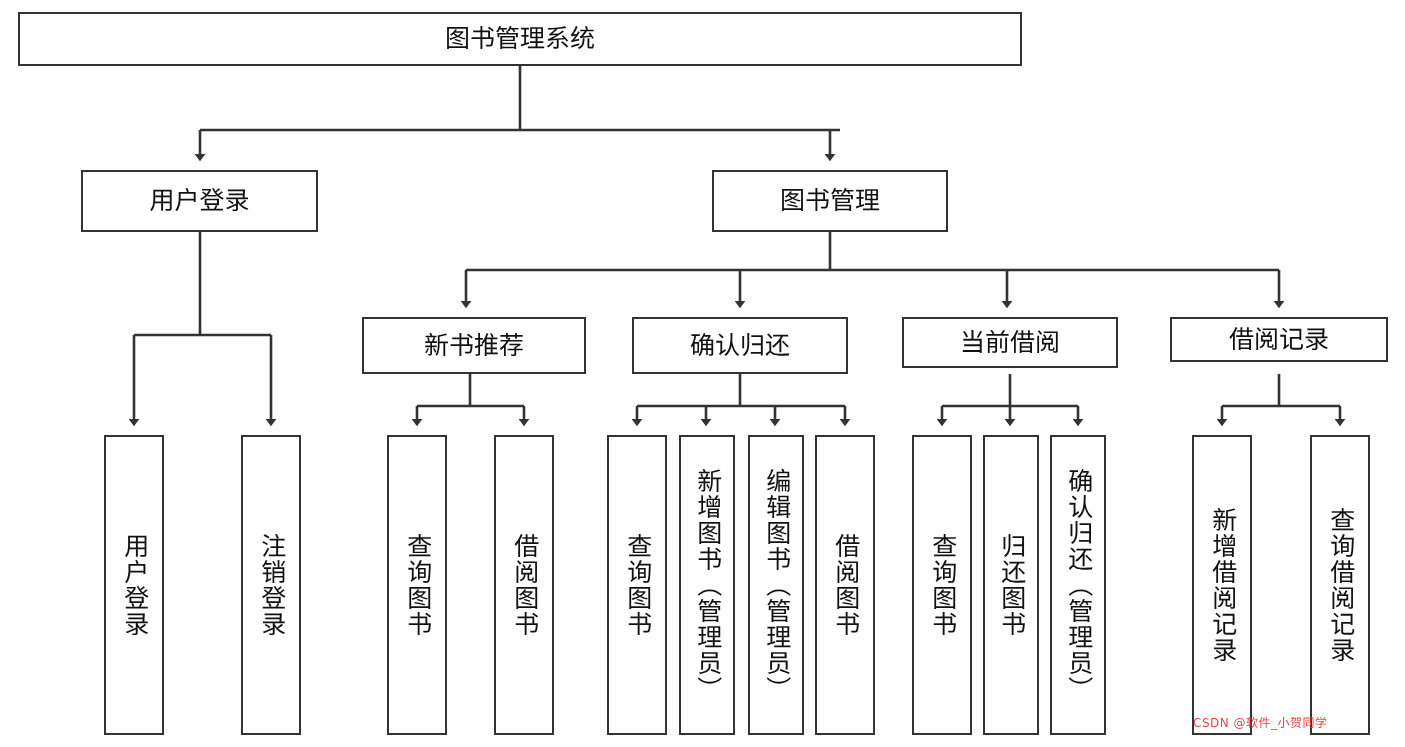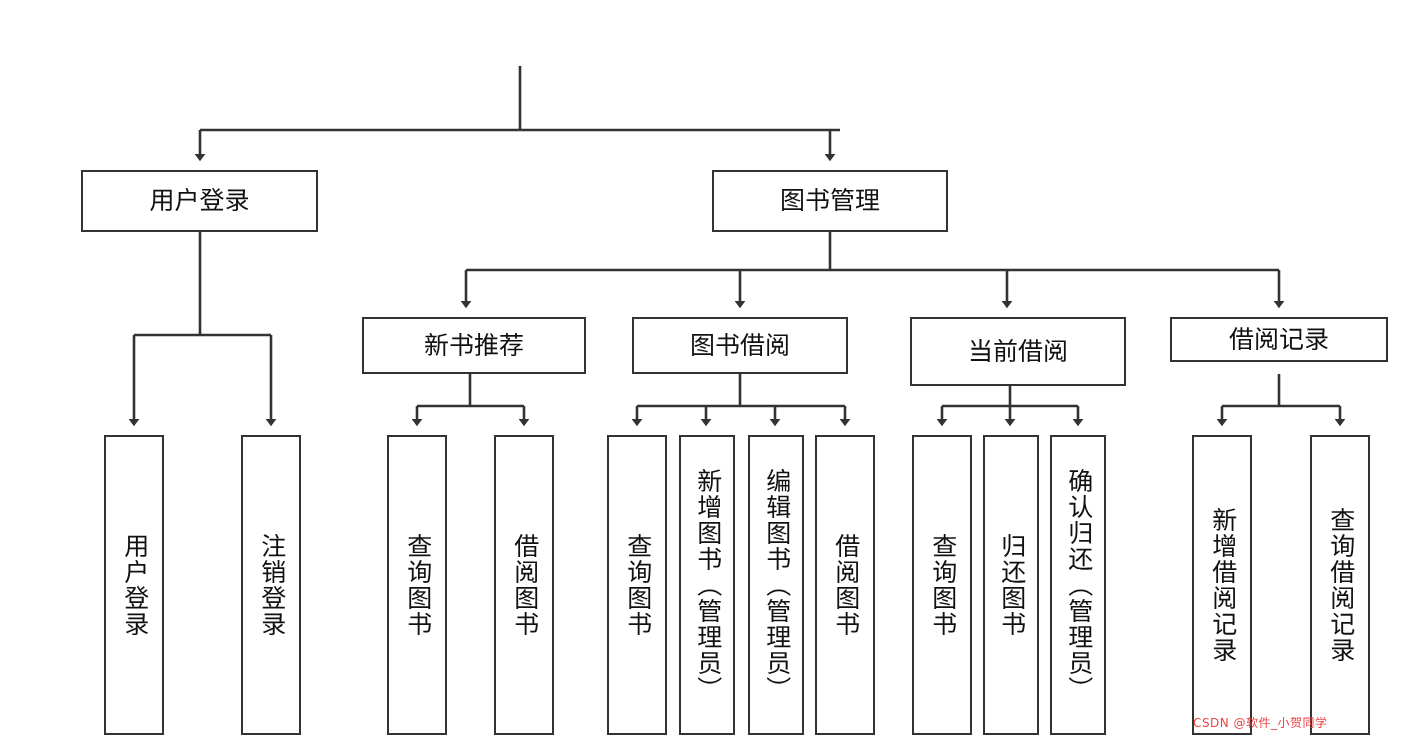--- a/index.html
+++ b/index.html
@@ -114,35 +114,38 @@
       <path d="M1010,406 L1010,422" marker-end="url(#arrowhead)"></path>
       <path d="M1078,406 L1078,422" marker-end="url(#arrowhead)"></path>
 
       <path d="M1279,374 L1279,406"></path>
       <path d="M1222,406 L1340,406"></path>
       <path d="M1222,406 L1222,422" marker-end="url(#arrowhead)"></path>
       <path d="M1340,406 L1340,422" marker-end="url(#arrowhead)"></path>
     </g>
   </svg>
 
+  <div class="node node-h" style="left:18px; top:12px; width:1004px; height:54px;">
+    <span class="node-label">图书管理系统</span>
+  </div>
 
   <div class="node node-h" style="left:81px; top:170px; width:237px; height:62px;">
     <span class="node-label">用户登录</span>
   </div>
   <div class="node node-h" style="left:712px; top:170px; width:236px; height:62px;">
     <span class="node-label">图书管理</span>
   </div>
 
   <div class="node node-h" style="left:362px; top:317px; width:224px; height:57px;">
     <span class="node-label">新书推荐</span>
   </div>
   <div class="node node-h" style="left:632px; top:317px; width:216px; height:57px;">
-    <span class="node-label">图书借阅</span>
+    <span class="node-label">确认归还</span>
   </div>
-  <div class="node node-h" style="left:902px; top:317px; width:216px; height:69px;margin-left:8px;">
+  <div class="node node-h" style="left:902px; top:317px; width:216px; height:51px;">
     <span class="node-label">当前借阅</span>
   </div>
   <div class="node node-h" style="left:1170px; top:317px; width:218px; height:45px;">
     <span class="node-label">借阅记录</span>
   </div>
 
   <div class="node node-v" style="left:104px; top:435px; width:60px; height:300px;">
     <span class="node-label">用户登录</span>
   </div>
   <div class="node node-v" style="left:241px; top:435px; width:60px; height:300px;">

